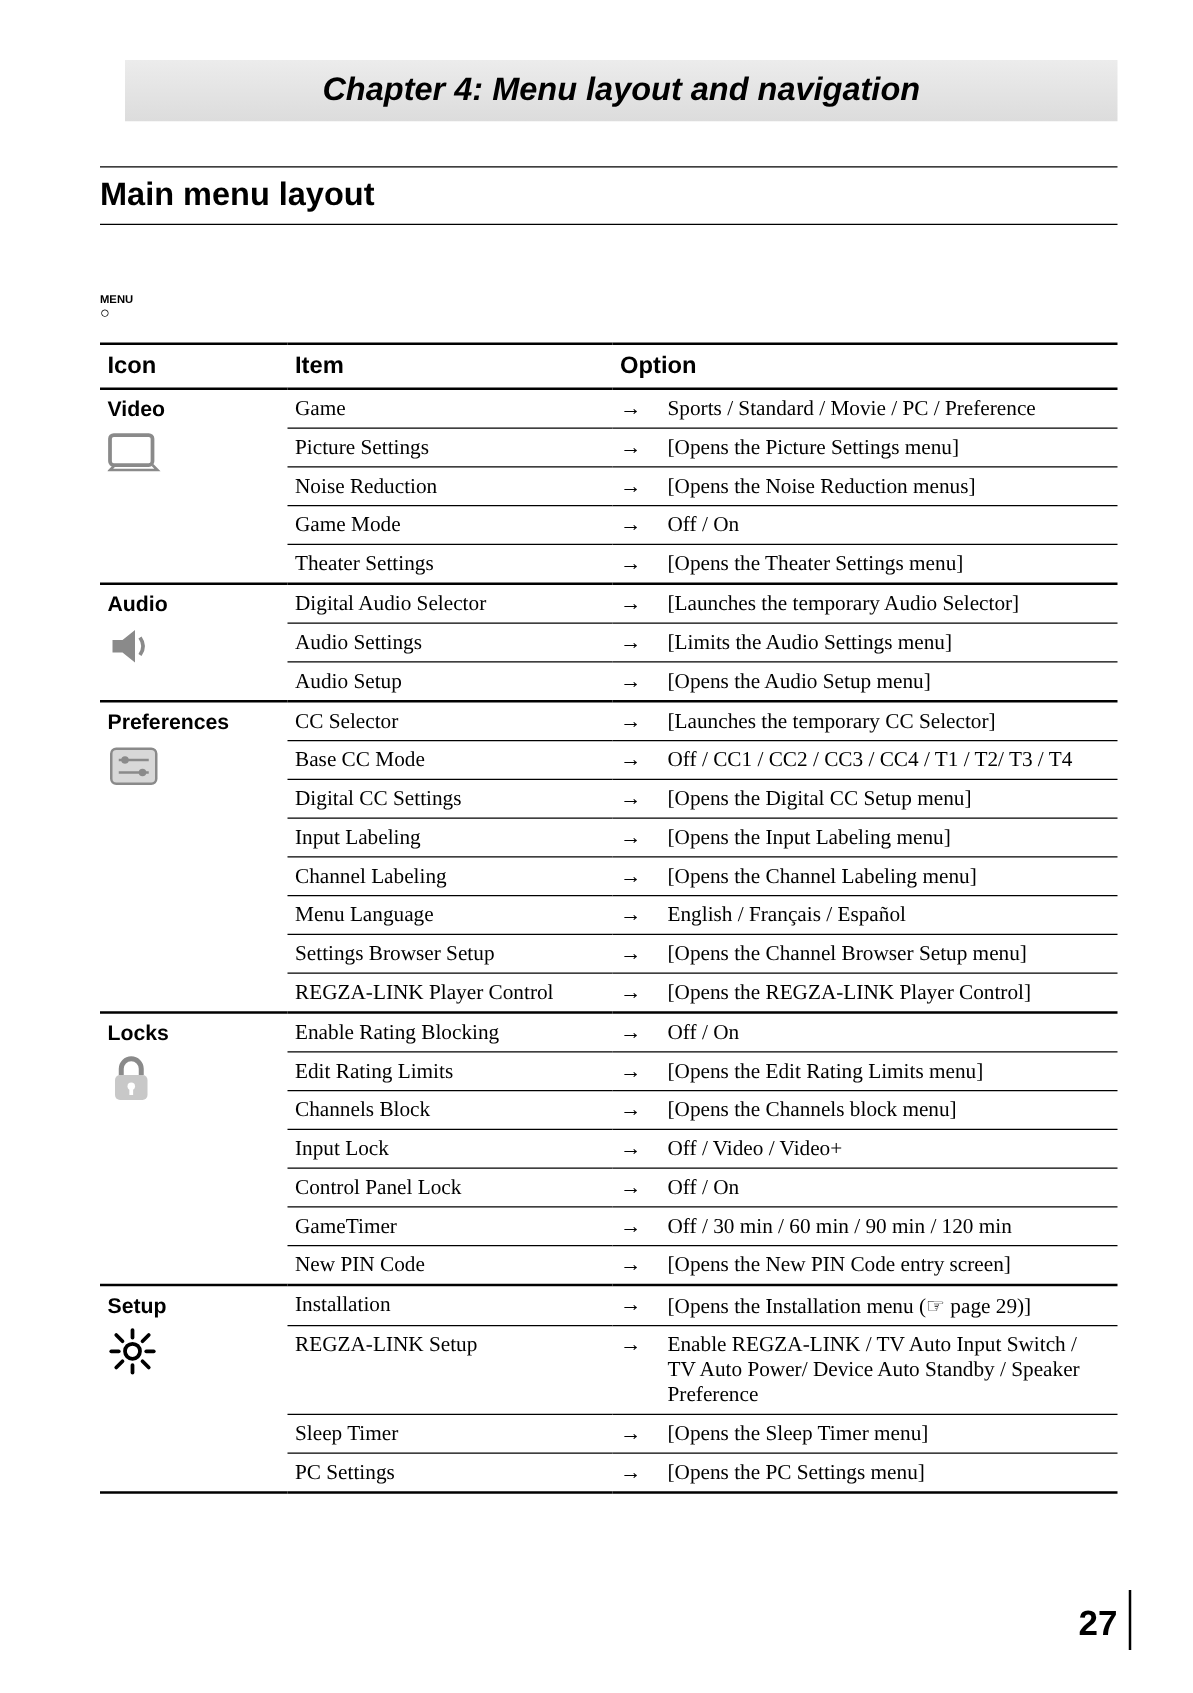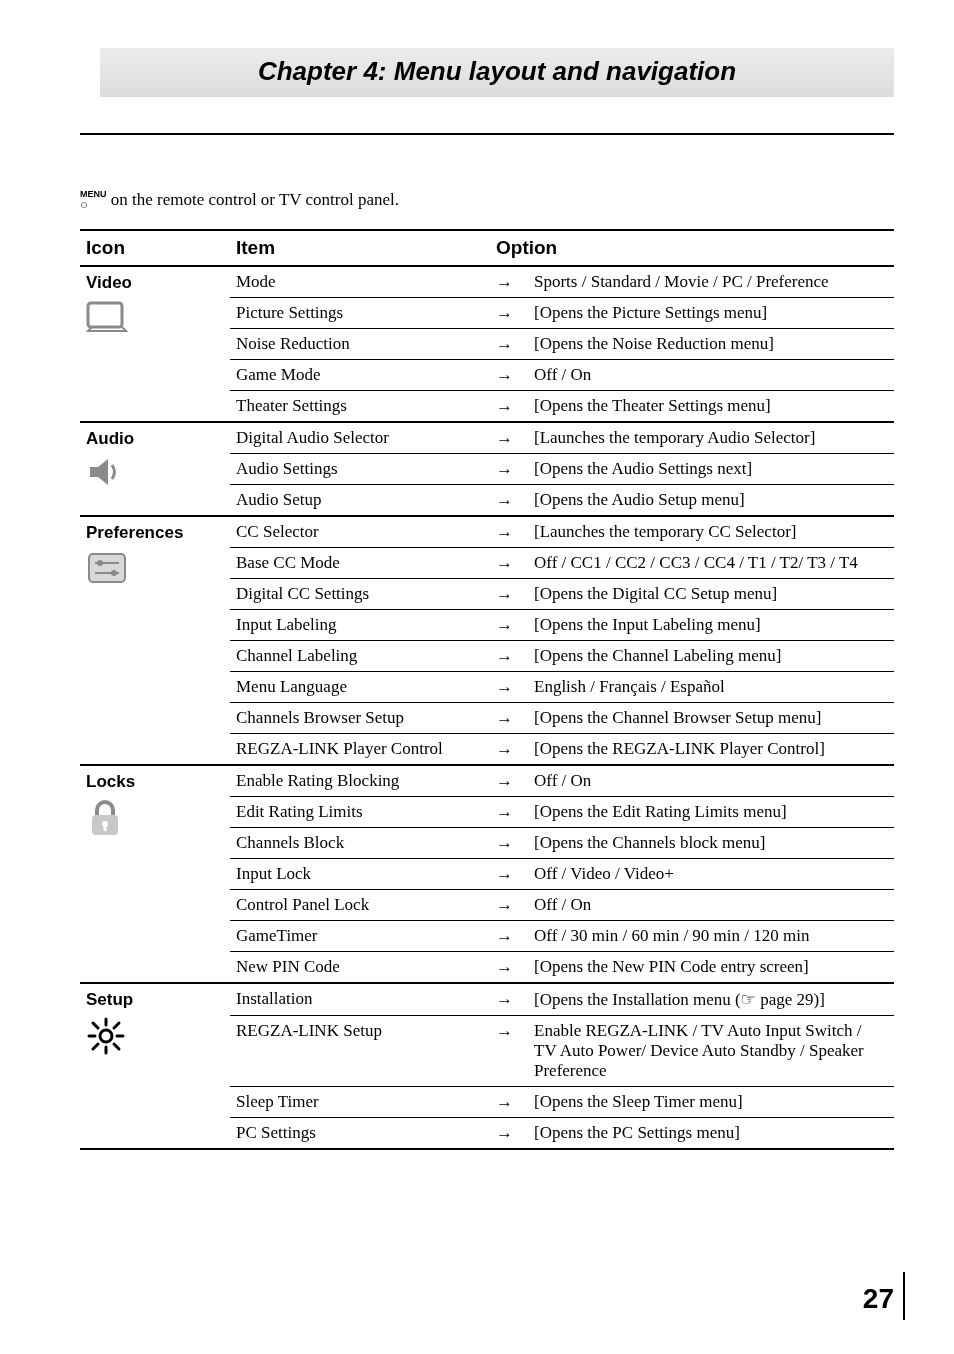--- a/index.html
+++ b/index.html
@@ -125,29 +125,29 @@
   col.col-arrow { width: 28px;  }
 </style>
 </head>
 <body>
 
 <div class="page">
 
   <div class="chapter-bar">Chapter 4: Menu layout and navigation</div>
 
   <div class="section-rule-top"></div>
+  <div class="section-title">Main menu layout</div>
   <div class="section-rule-bottom"></div>
 
   <p class="intro">
     <br>
     <span class="menu-glyph">
       <span class="menu-word">MENU</span>
       <span class="menu-circle">○</span>
     </span>
-    <span> on the remote control or TV control panel.</span>
   </p>
 
   <table class="menu">
     <colgroup>
       <col class="col-icon">
         <col class="col-item">
         <col class="col-arrow">
         <col>
     </colgroup>
     <thead>
@@ -159,33 +159,33 @@
     </thead>
     <tbody id="menu-body">
         <tr>
           <td rowspan="5" class="group-cell group-divider" style="border-bottom: 2px solid rgb(0, 0, 0);">
             <div class="group-label">Video</div>
             <div class="group-icon"><svg width="44" height="34" viewBox="0 0 44 34">
                 <rect x="2" y="4" width="34" height="24" rx="3" fill="none" stroke="#8a8a8a" stroke-width="3"></rect>
                 <path d="M6 28 L2 32 L40 32 L36 28" fill="none" stroke="#8a8a8a" stroke-width="2"></path>
               </svg></div>
           </td>
-          <td>Mode</td>
+          <td>Game</td>
           <td class="arrow">→</td>
           <td>Sports / Standard / Movie / PC / Preference</td>
         </tr>
         <tr>
           <td>Picture Settings</td>
           <td class="arrow">→</td>
           <td>[Opens the Picture Settings menu]</td>
         </tr>
         <tr>
           <td>Noise Reduction</td>
           <td class="arrow">→</td>
-          <td>[Opens the Noise Reduction menu]</td>
+          <td>[Opens the Noise Reduction menus]</td>
         </tr>
         <tr>
           <td>Game Mode</td>
           <td class="arrow">→</td>
           <td>Off / On</td>
         </tr>
         <tr>
           <td style="border-bottom: 2px solid rgb(0, 0, 0);">Theater Settings</td>
           <td class="arrow" style="border-bottom: 2px solid rgb(0, 0, 0);">→</td>
           <td style="border-bottom: 2px solid rgb(0, 0, 0);">[Opens the Theater Settings menu]</td>
@@ -198,21 +198,21 @@
                 <path d="M26 10 Q31 17 26 24" fill="none" stroke="#8a8a8a" stroke-width="3"></path>
               </svg></div>
           </td>
           <td>Digital Audio Selector</td>
           <td class="arrow">→</td>
           <td>[Launches the temporary Audio Selector]</td>
         </tr>
         <tr>
           <td>Audio Settings</td>
           <td class="arrow">→</td>
-          <td>[Opens the Audio Settings next]</td>
+          <td>[Limits the Audio Settings menu]</td>
         </tr>
         <tr>
           <td style="border-bottom: 2px solid rgb(0, 0, 0);">Audio Setup</td>
           <td class="arrow" style="border-bottom: 2px solid rgb(0, 0, 0);">→</td>
           <td style="border-bottom: 2px solid rgb(0, 0, 0);">[Opens the Audio Setup menu]</td>
         </tr>
         <tr>
           <td rowspan="8" class="group-cell group-divider" style="border-bottom: 2px solid rgb(0, 0, 0);">
             <div class="group-label">Preferences</div>
             <div class="group-icon"><svg width="42" height="38" viewBox="0 0 42 38">
@@ -246,21 +246,21 @@
           <td>Channel Labeling</td>
           <td class="arrow">→</td>
           <td>[Opens the Channel Labeling menu]</td>
         </tr>
         <tr>
           <td>Menu Language</td>
           <td class="arrow">→</td>
           <td>English / Français / Español</td>
         </tr>
         <tr>
-          <td>Channels Browser Setup</td>
+          <td>Settings Browser Setup</td>
           <td class="arrow">→</td>
           <td>[Opens the Channel Browser Setup menu]</td>
         </tr>
         <tr>
           <td style="border-bottom: 2px solid rgb(0, 0, 0);">REGZA-LINK Player Control</td>
           <td class="arrow" style="border-bottom: 2px solid rgb(0, 0, 0);">→</td>
           <td style="border-bottom: 2px solid rgb(0, 0, 0);">[Opens the REGZA-LINK Player Control]</td>
         </tr>
         <tr>
           <td rowspan="7" class="group-cell group-divider" style="border-bottom: 2px solid rgb(0, 0, 0);">

